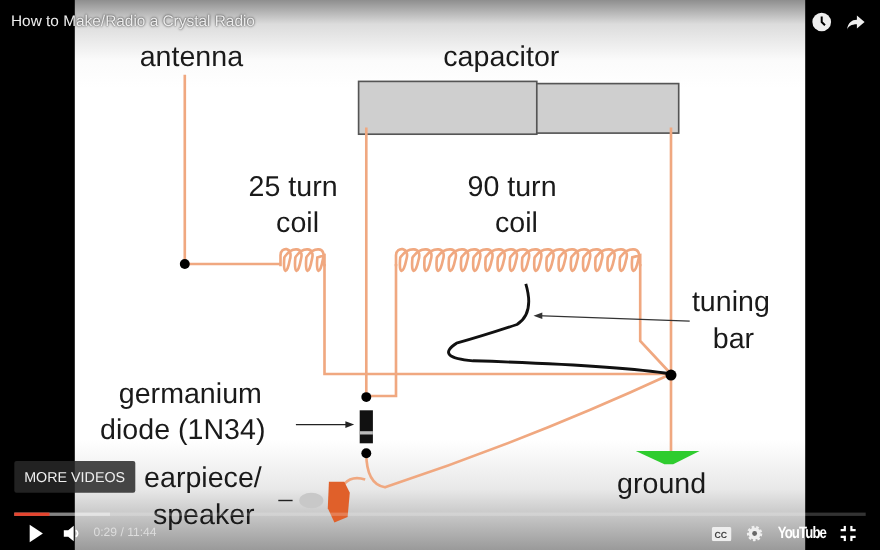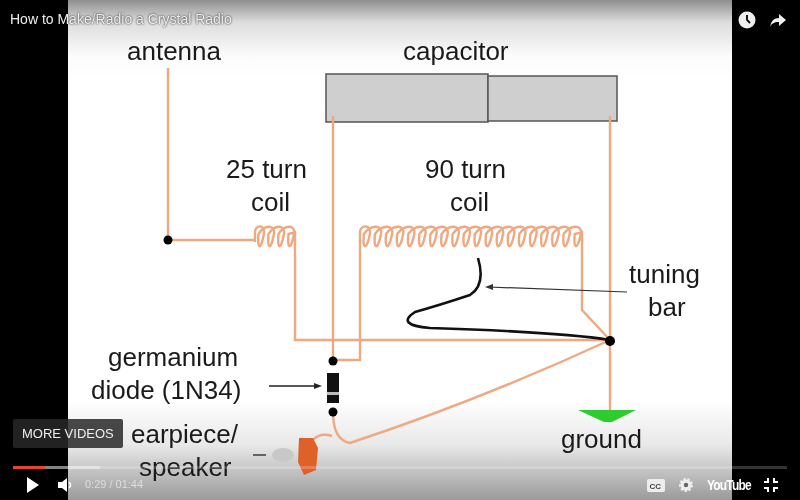--- a/index.html
+++ b/index.html
@@ -94,21 +94,21 @@
   <div class="play" id="played" style="width: 4.1%;"></div>
 </div>
 
 <svg class="ctl" style="left:26px" width="14" height="18" viewBox="0 0 14 18">
     <path d="M1 1 L13 9 L1 17 Z" fill="#fff"></path>
   </svg>
 <svg class="ctl" style="left:57px" width="16" height="18" viewBox="0 0 16 18">
     <path d="M1 6 H5 L10 2 V16 L5 12 H1 Z" fill="#fff"></path>
     <path d="M12 6 Q15 9 12 12" stroke="#fff" stroke-width="1.6" fill="none"></path>
   </svg>
-<div id="time">0:29 / 01:44</div>
+<div id="time">0:29 / 11:44</div>
 
 <svg class="ctl" style="left:647px;top:479px" width="18" height="13" viewBox="0 0 18 13">
     <rect x="0" y="0" width="18" height="13" rx="2" fill="#eee"></rect>
     <text x="2.5" y="10" font-size="8" font-family="Liberation Sans, sans-serif" font-weight="bold" fill="#444">CC</text>
   </svg>
 <svg class="ctl" style="left:678px;top:477px" width="16" height="16" viewBox="0 0 16 16">
     <circle cx="8" cy="8" r="5.5" fill="#eee" stroke="#eee" stroke-width="3" stroke-dasharray="2.2 1.6"></circle>
     <circle cx="8" cy="8" r="2.2" fill="#666"></circle>
   </svg>
 <div id="yt">YouTube</div>

